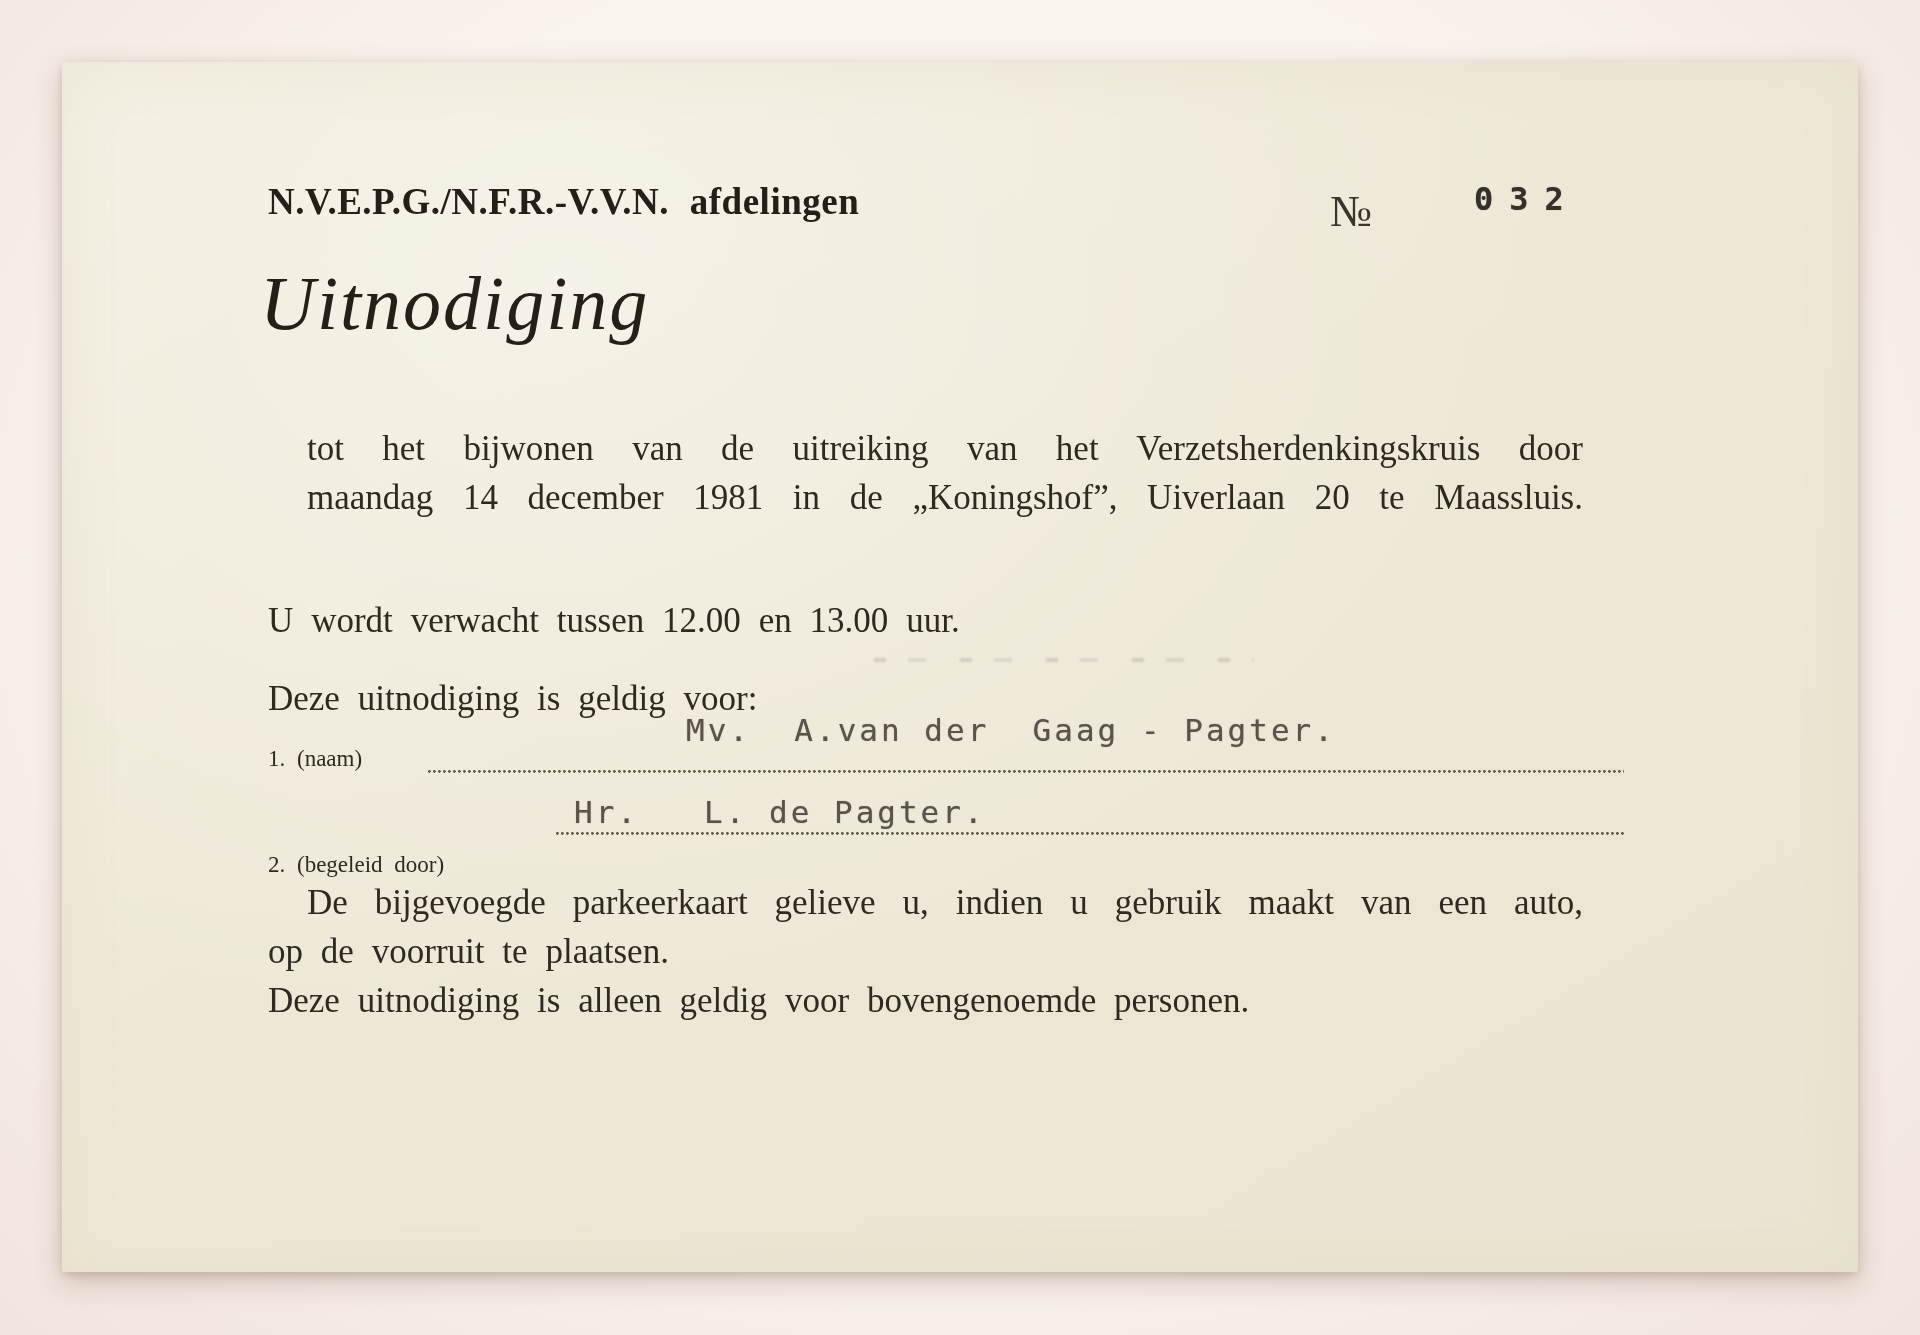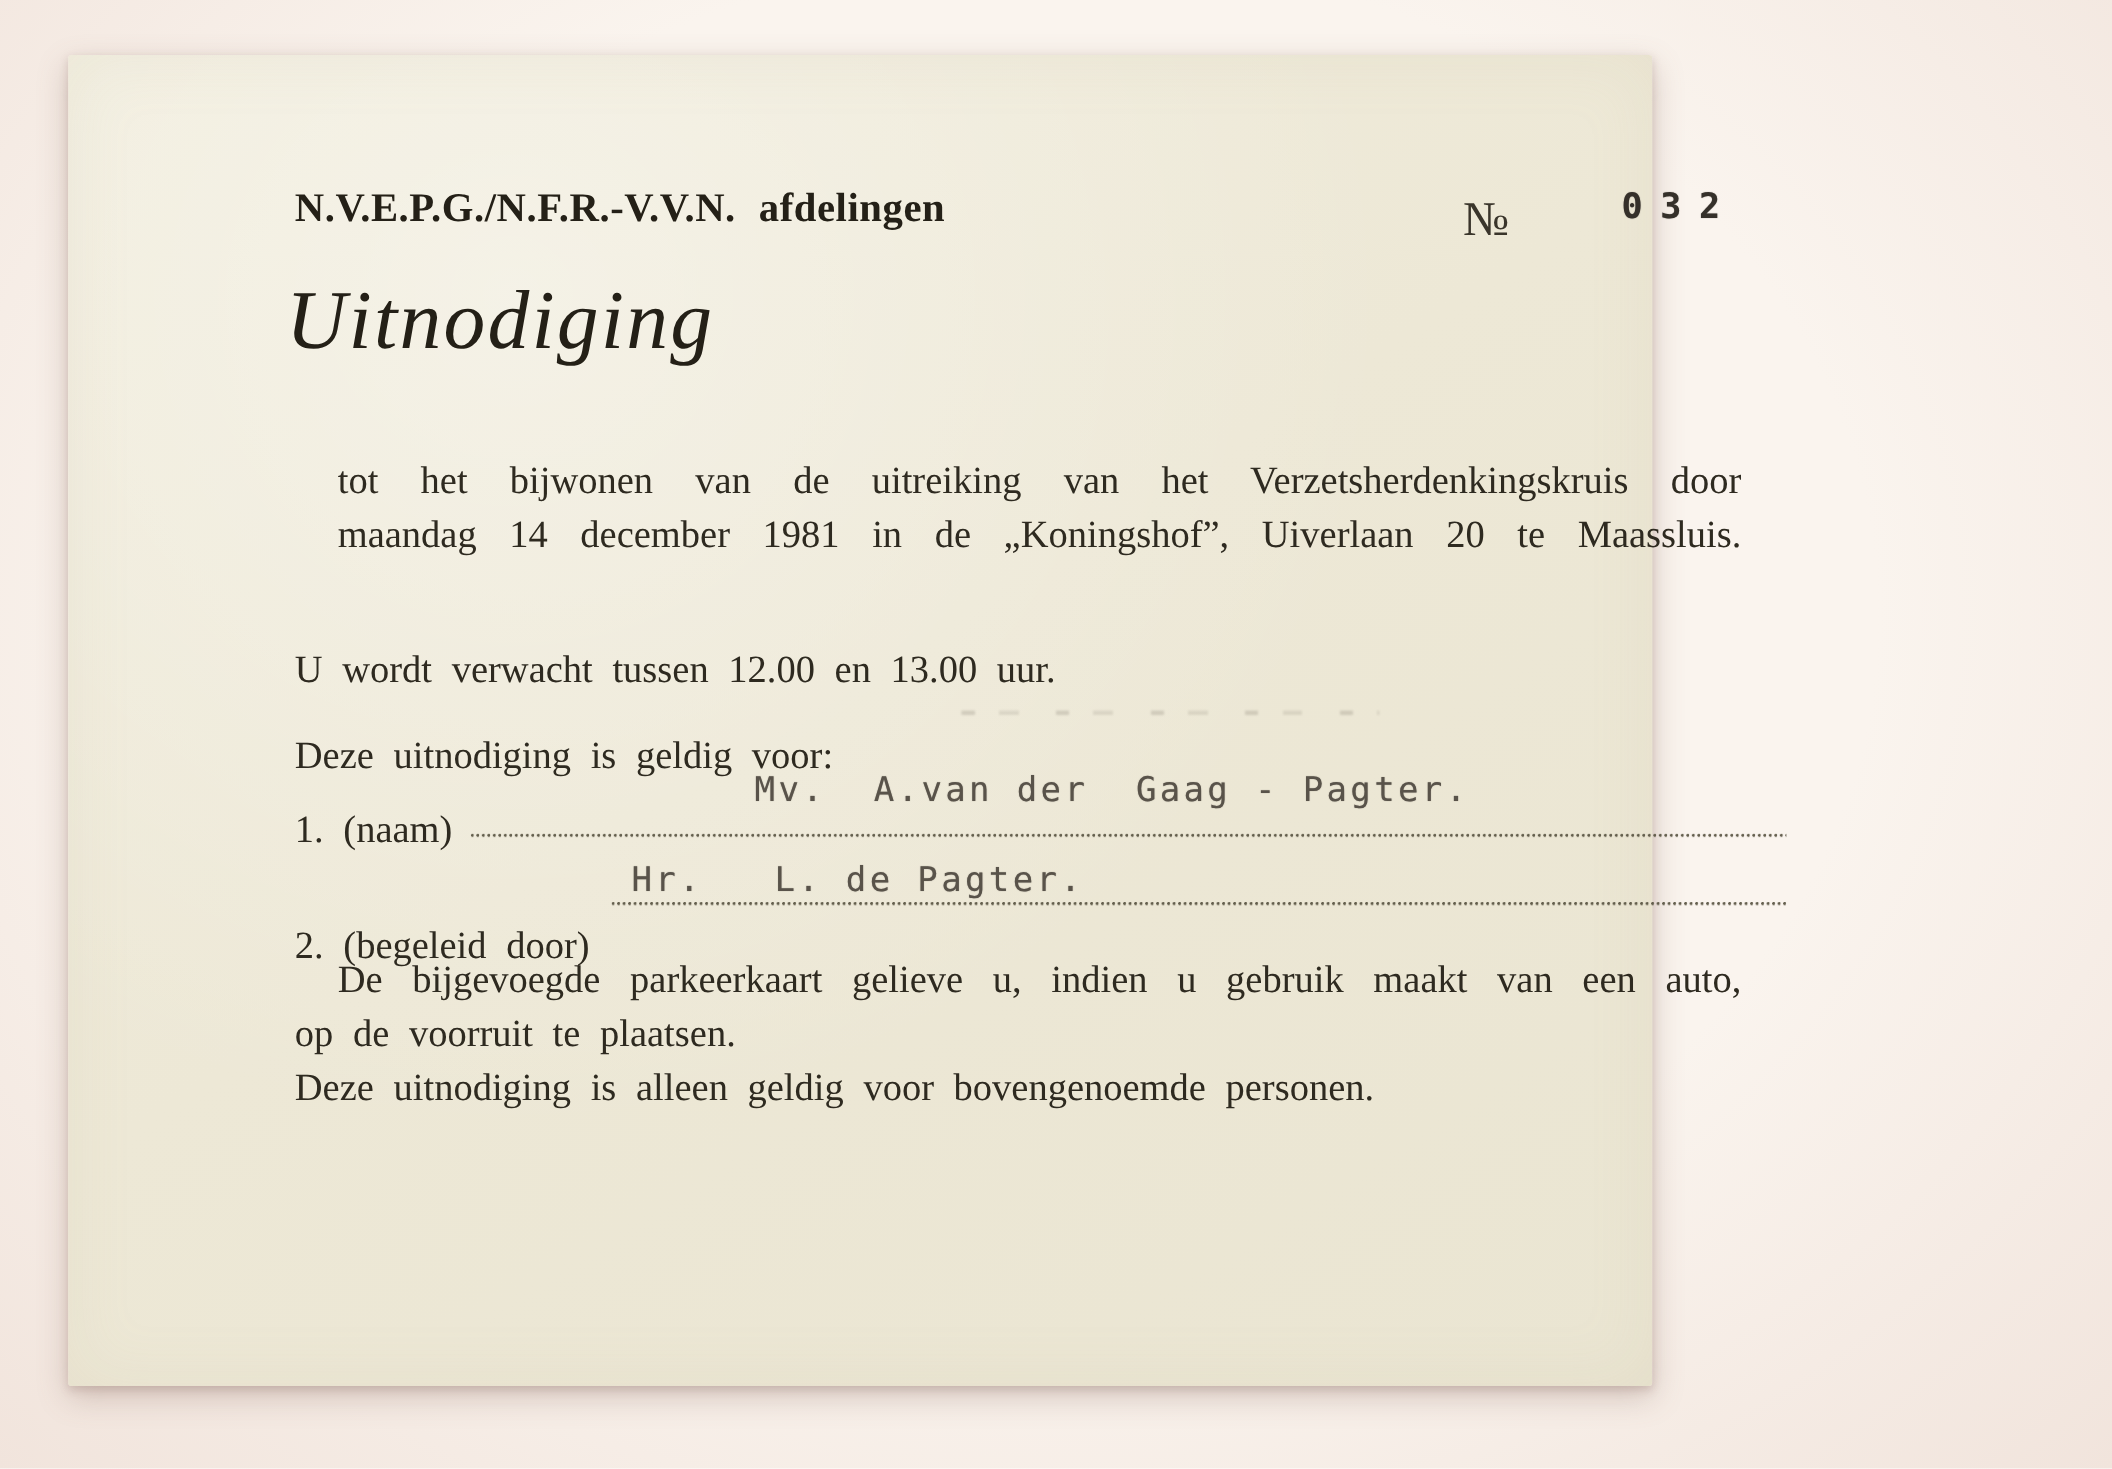--- a/index.html
+++ b/index.html
@@ -15,22 +15,22 @@
   *{margin:0;padding:0;box-sizing:border-box;}
   html,body{width:1920px;height:1335px;}
   body{
     font-family:"Liberation Serif", serif;
     background:radial-gradient(ellipse at 50% 42%, var(--photo-bg-1) 55%, var(--photo-bg-2) 100%);
     position:relative;
     overflow:hidden;
   }
   .card{
     position:absolute;
-    left:62px; top:50px;
-    width:1440px; height:1210px;
+    left:62px; top:62px;
+    width:1796px; height:1210px;
     background:
       radial-gradient(ellipse at 28% 18%, rgba(255,255,255,0.35), rgba(255,255,255,0) 55%),
       linear-gradient(148deg, var(--paper-1) 0%, #ede8d6 48%, var(--paper-2) 100%);
     border-radius:3px;
     box-shadow:
       0 10px 28px rgba(130,95,85,0.30),
       0 3px 8px rgba(130,95,85,0.22),
       inset 0 0 60px rgba(190,175,140,0.12);
     color:var(--ink);
   }
@@ -93,21 +93,21 @@
     font-size:31px;
     letter-spacing:3px;
     color:var(--typewriter);
     white-space:pre;
     text-shadow:0 0 1px rgba(89,83,74,0.55);
   }
   .typed-1{ left:624px; top:650px;text-align:center; }
   .typed-2{ left:512px; top:732px; }
 
   .field-label{
-    font-size:35px;
+    font-size:23px;
     word-spacing:0.26em;
   }
   .label-1{ left:206px; top:684px; }
   .label-2{ left:206px; top:744px;margin-top:46px; }
 
   .dotline{
     height:3px;
     background-image:radial-gradient(circle at 1.4px 1.4px, var(--dots) 1.15px, rgba(0,0,0,0) 1.6px);
     background-size:5px 3px;
     background-repeat:repeat-x;

